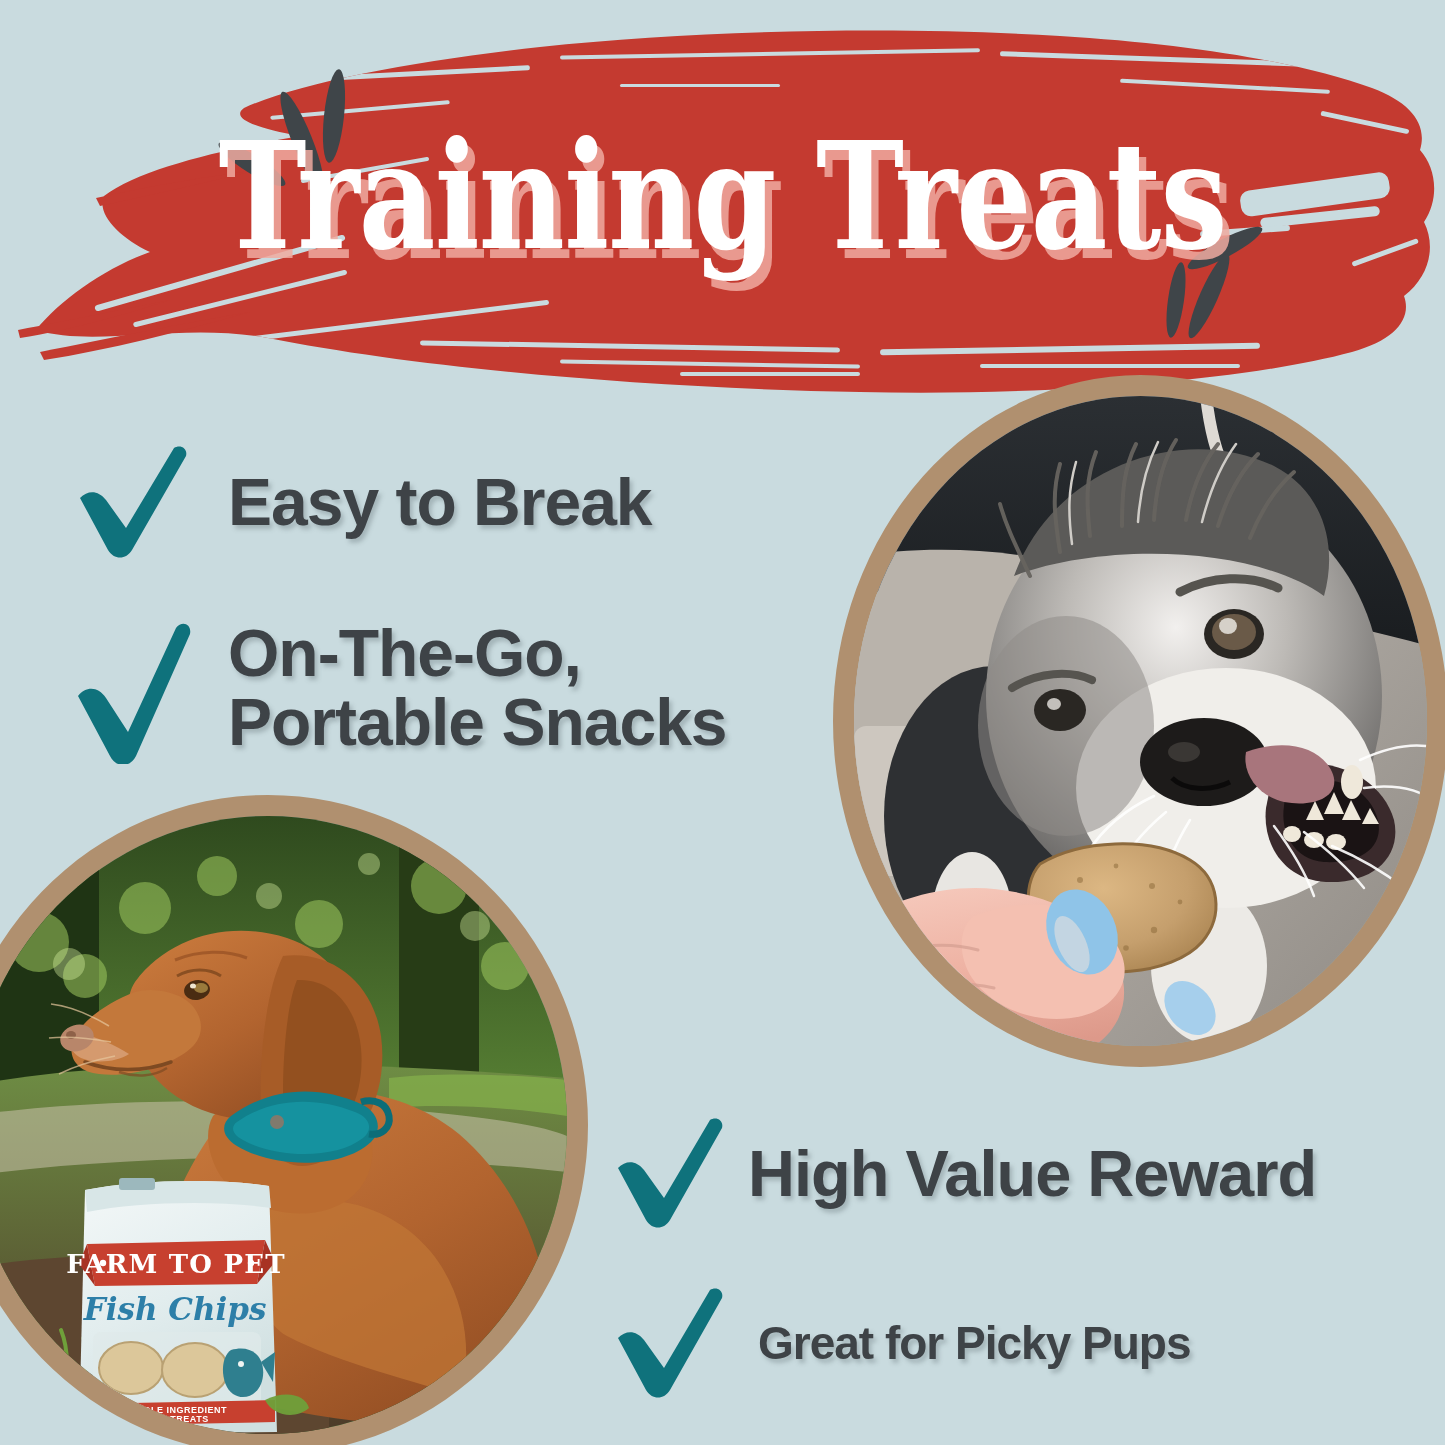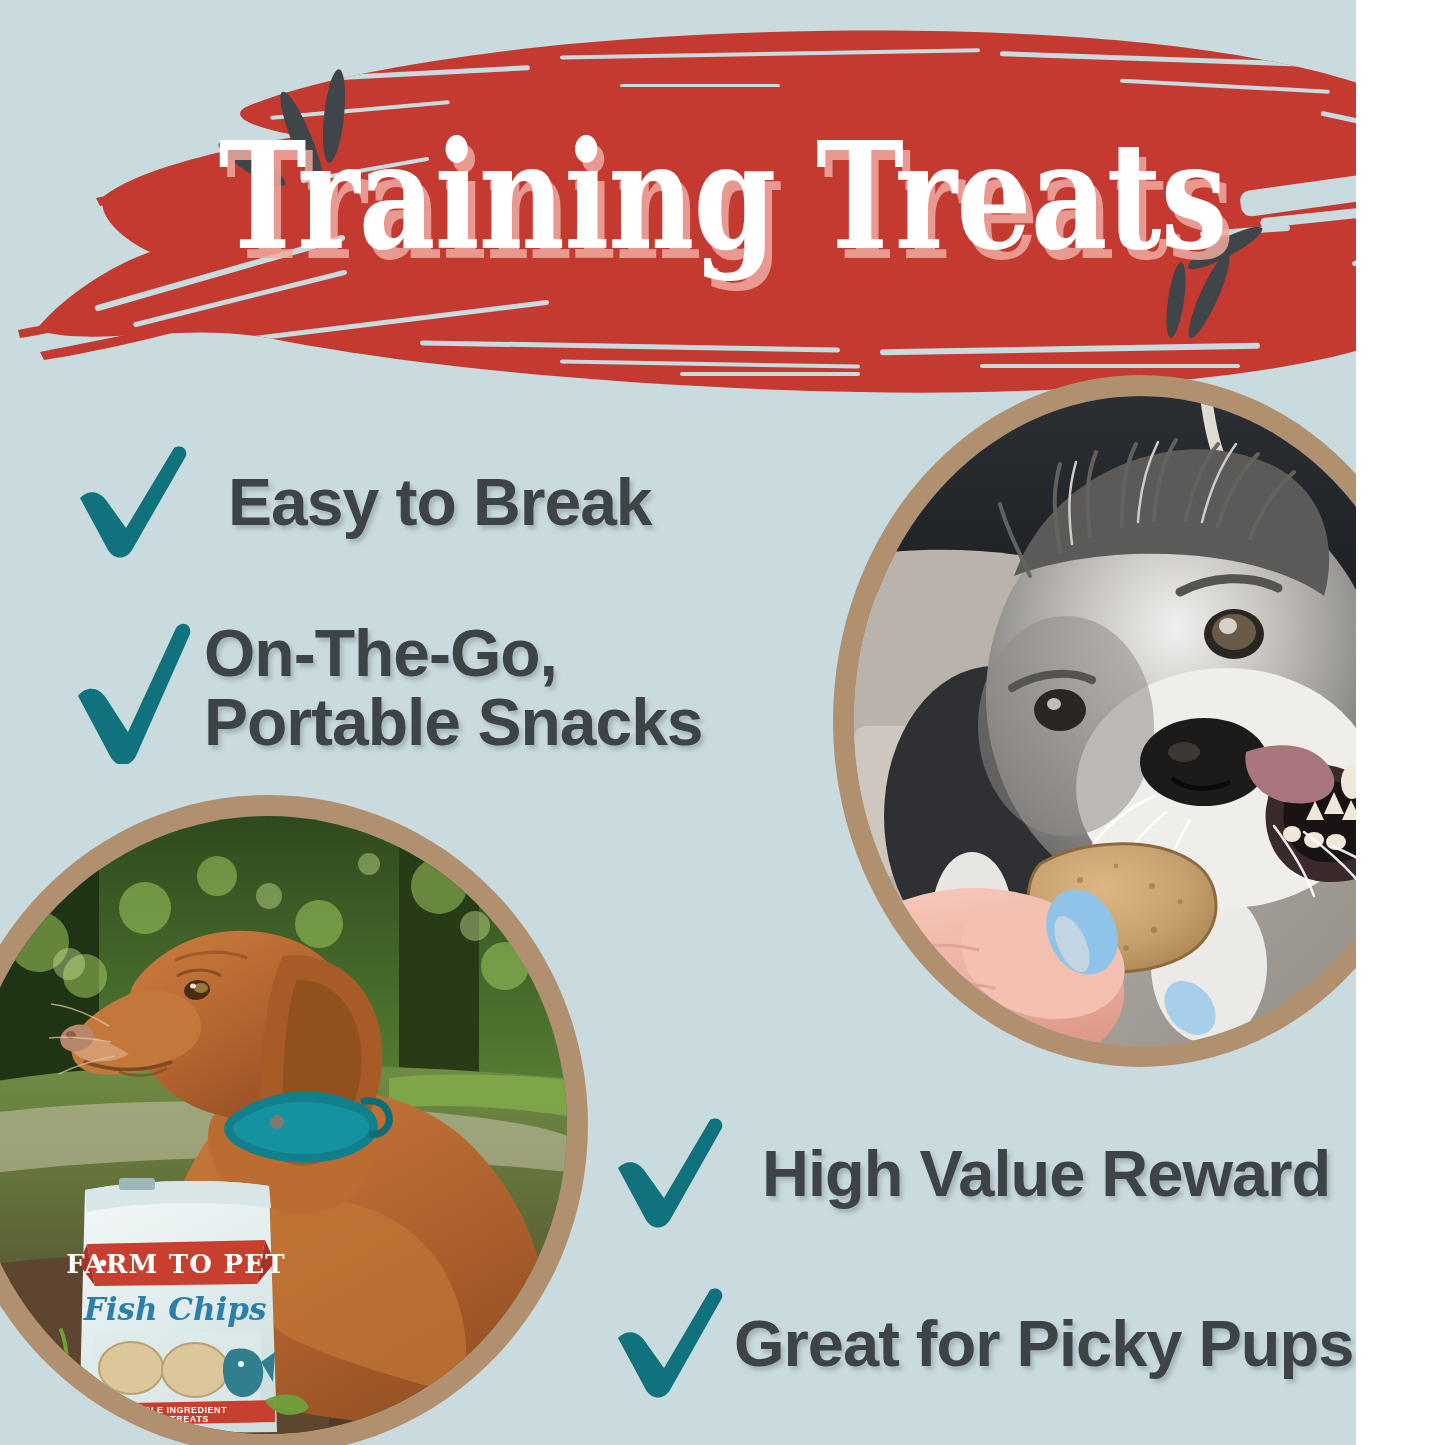--- a/index.html
+++ b/index.html
@@ -2,26 +2,25 @@
 <html><head>
 <meta charset="utf-8">
 <style>
   html, body {
     margin: 0;
     padding: 0;
     background: #ffffff;
   }
   #poster {
     position: relative;
-    width: 1316px;
+    width: 1445px;
     height: 1445px;
     overflow: hidden;
     background: #c9dbdf;
     font-family: "Liberation Sans", sans-serif;
-    padding-left: 40px;
   }
 
   
   #banner-wrap {
     position: absolute;
     left: 0;
     top: 0;
     width: 1445px;
     height: 400px;
   }
@@ -85,25 +84,25 @@
     font-size: 62px;
     line-height: 1.04;
     color: #3e4347;
     text-shadow: 3px 4px 4px rgba(120,135,140,0.45);
     white-space: pre-line;
     letter-spacing: -1px;
   }
   #feature-easy-to-break   { left: 74px;  top: 446px; }
   #feature-easy-to-break .feature-label { font-size: 66px; margin-left: 36px; }
   #feature-on-the-go       { left: 74px;  top: 612px; }
-  #feature-on-the-go .feature-label { font-size: 66px; margin-left: 8px; }
+  #feature-on-the-go .feature-label { font-size: 66px; margin-left: 32px; }
   #feature-high-value      { left: 612px; top: 1118px; }
-  #feature-high-value .feature-label { font-size: 65px; margin-left: 34px; }
+  #feature-high-value .feature-label { font-size: 65px; margin-left: 20px; }
   #feature-picky-pups      { left: 612px; top: 1288px; }
-  #feature-picky-pups .feature-label { font-size: 65px; margin-left: 6px; }
+  #feature-picky-pups .feature-label { font-size: 46px; margin-left: 30px; }
 </style>
 </head>
 <body>
 
 <div id="poster" style="background: rgb(201, 219, 223);">
 
   <div id="banner-wrap">
     <svg id="banner-svg" width="1445" height="400" viewBox="0 0 1445 400">
       <defs>
         <clipPath id="brushClip">

